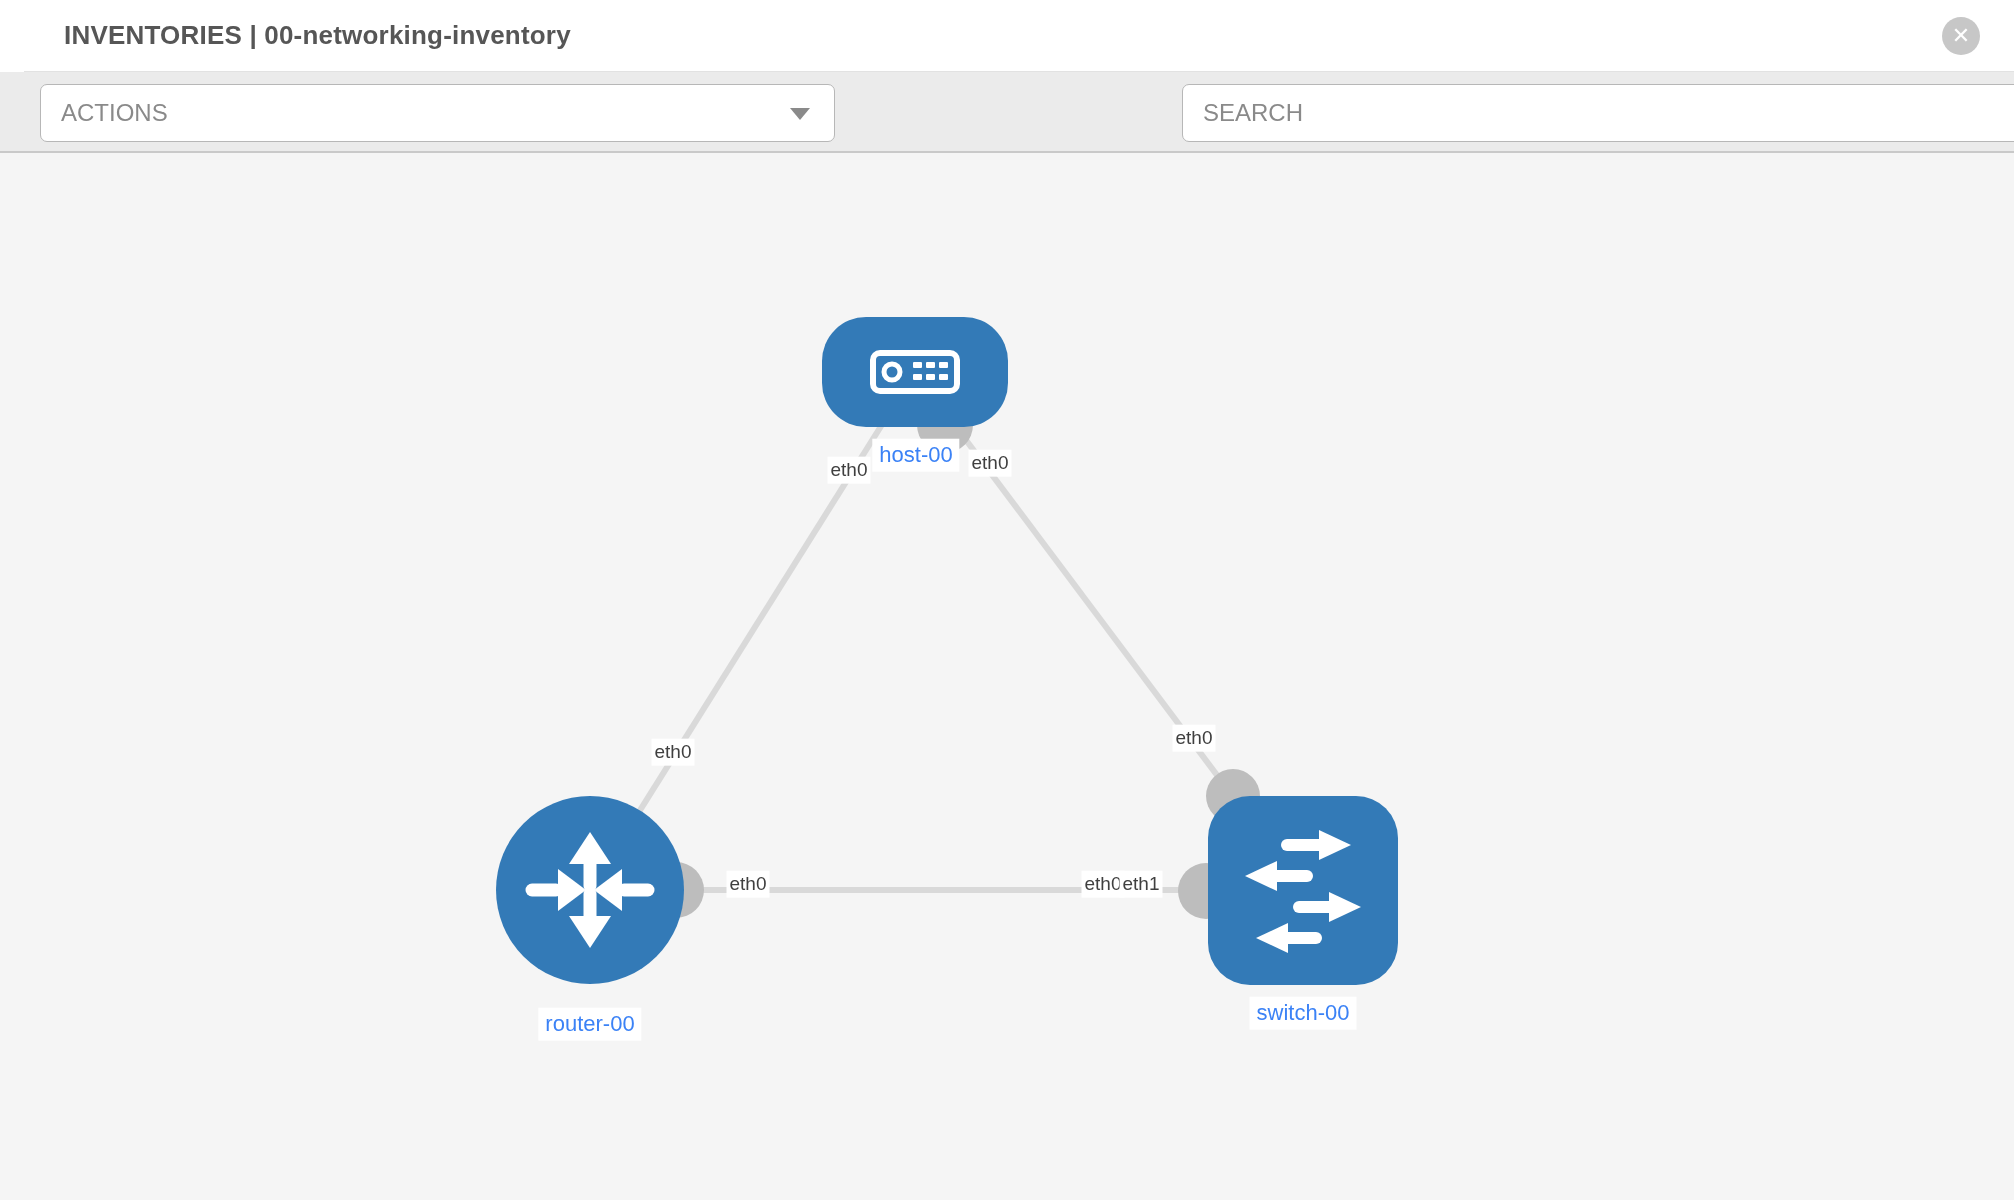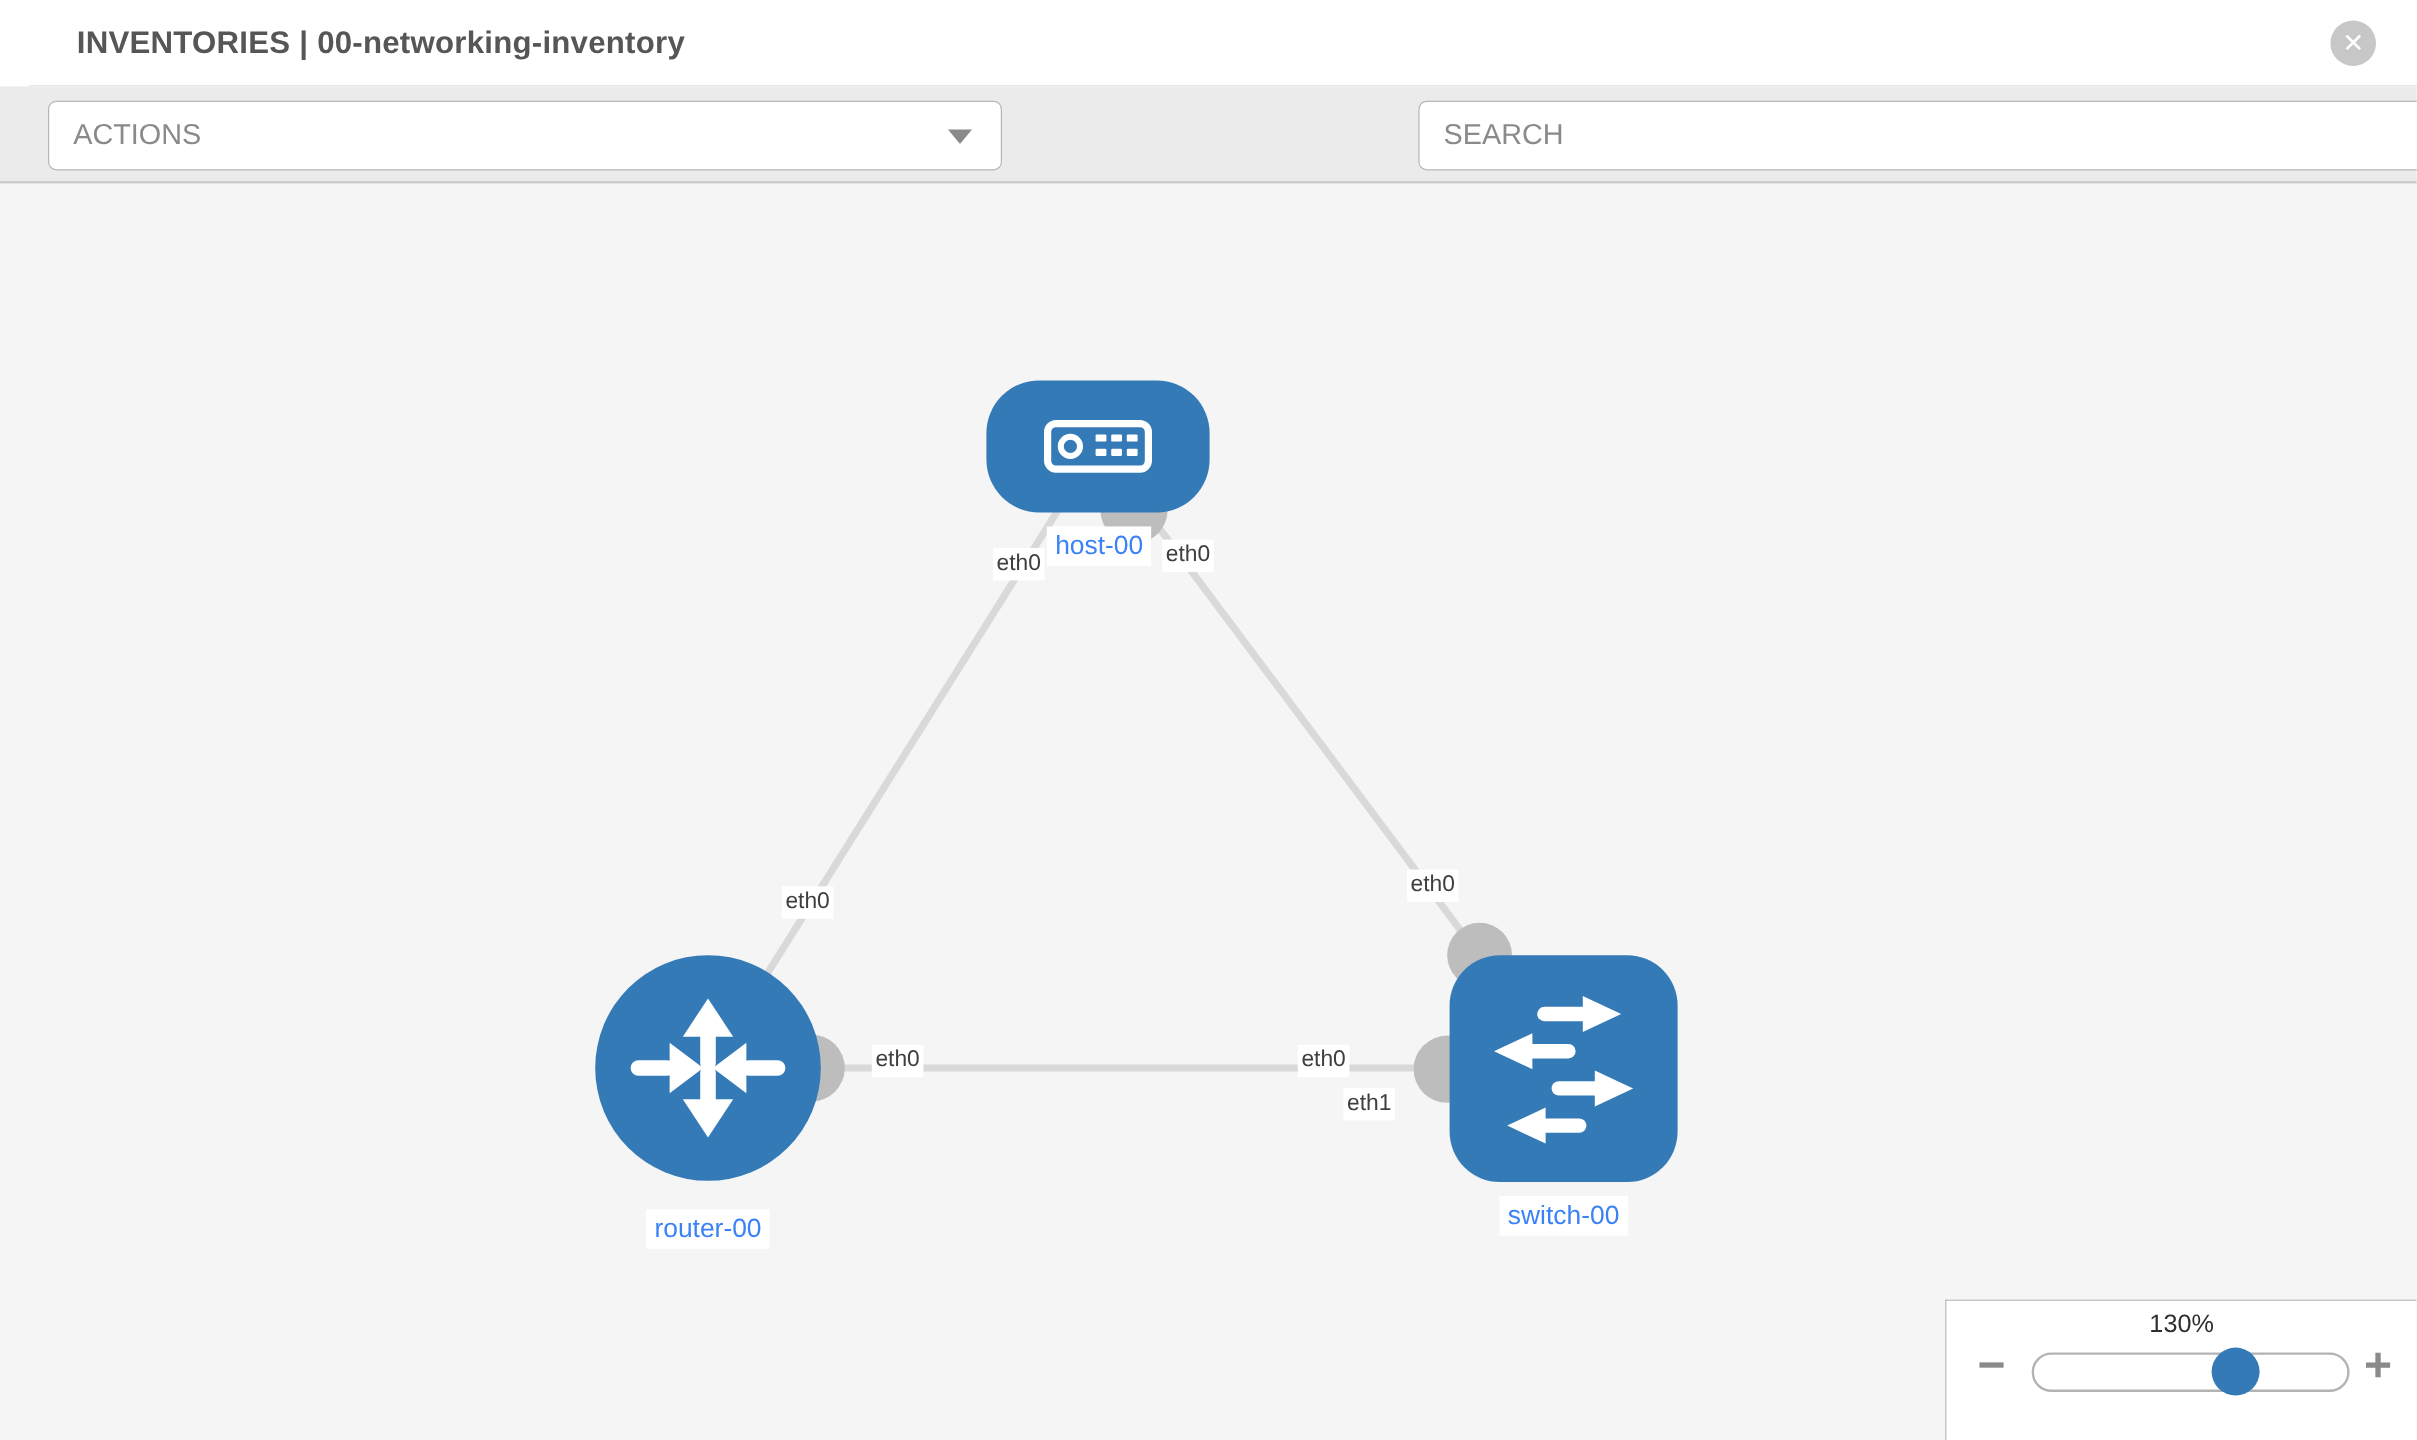--- a/index.html
+++ b/index.html
@@ -153,24 +153,17 @@
     <div class="chip node-label" style="left:916px;  top:302px;">host-00</div>
     <div class="chip node-label" style="left:590px;  top:860px;margin-top:11px;">router-00</div>
     <div class="chip node-label" style="left:1303px; top:860px;">switch-00</div>
 
     <div class="chip" style="left:849px;  top:317px;">eth0</div>
     <div class="chip" style="left:990px;  top:310px;">eth0</div>
     <div class="chip" style="left:673px;  top:599px;">eth0</div>
     <div class="chip" style="left:1194px; top:585px;">eth0</div>
     <div class="chip" style="left:748px;  top:731px;">eth0</div>
     <div class="chip" style="left:1103px; top:731px;">eth0</div>
-    <div class="chip" style="left:1141px; top:767px;">eth1</div>
+    <div class="chip" style="left:1141px; top:731px;">eth1</div>
 
-    <div class="zoom-panel">
-      <div class="zoom-level">130%</div>
-      <div class="zoom-minus">−</div>
-      <div class="zoom-track"></div>
-      <div class="zoom-thumb"></div>
-      <div class="zoom-plus">+</div>
-    </div>
   </div>
 
 </div>
 
 </body></html>

